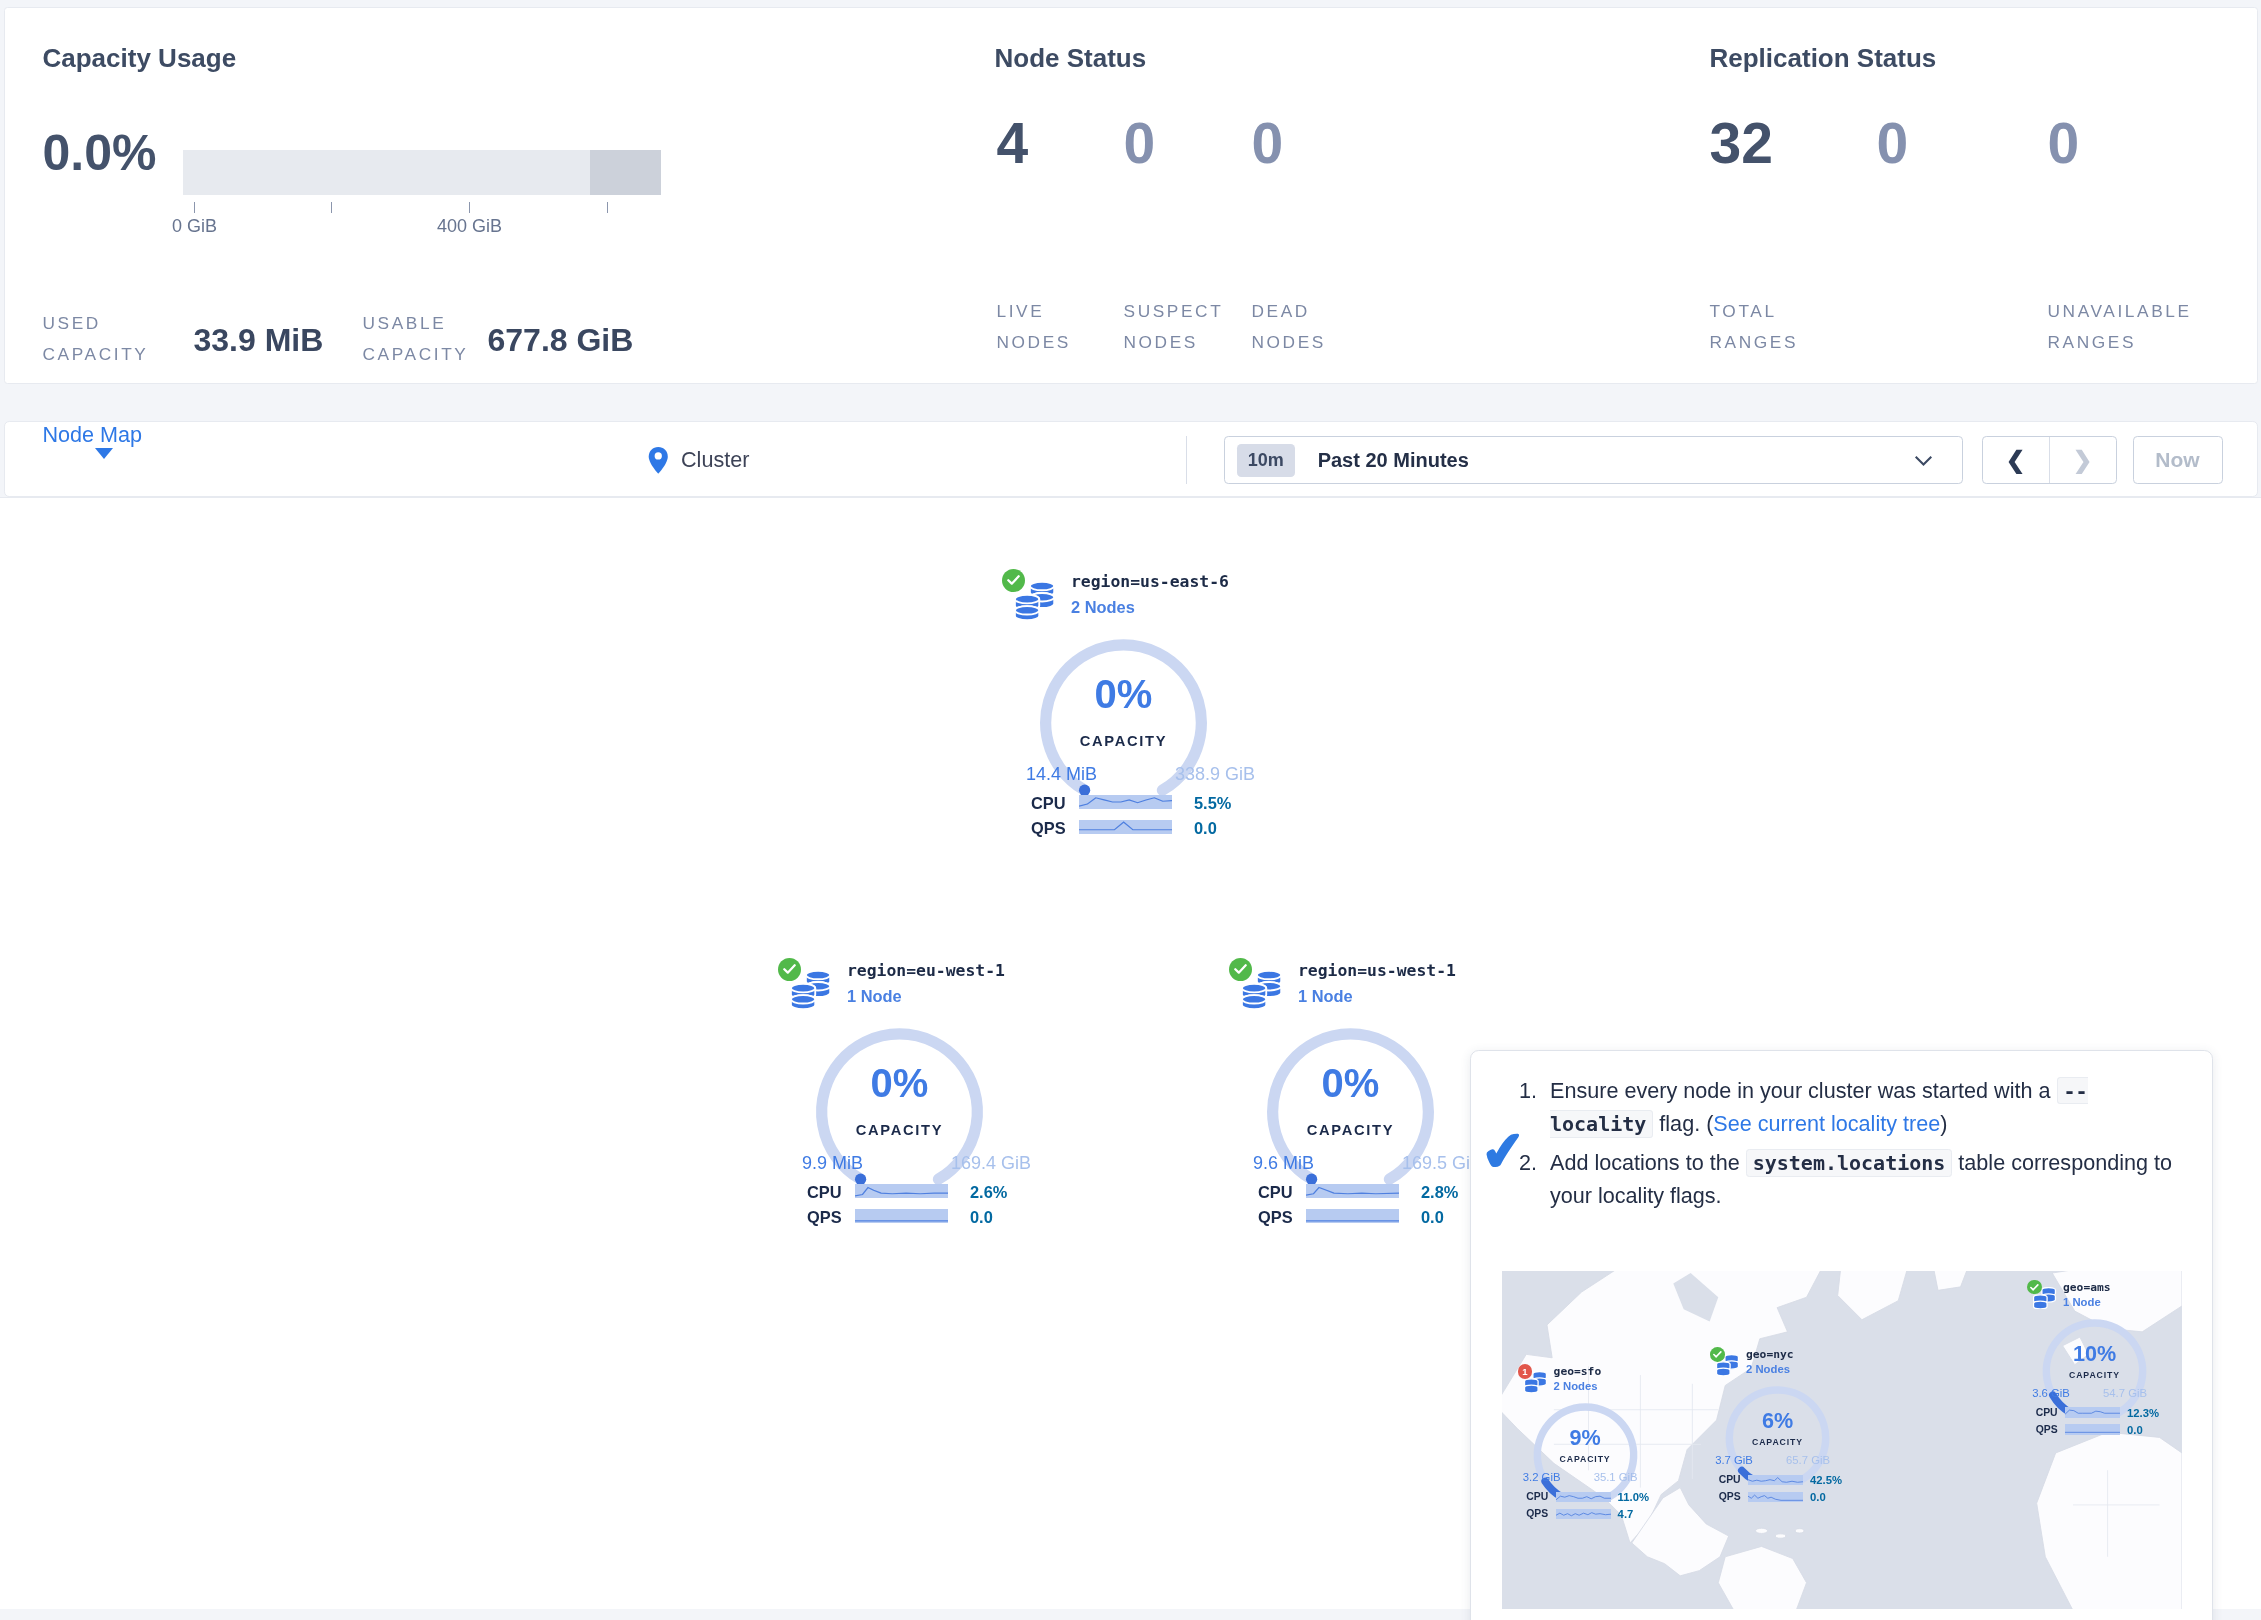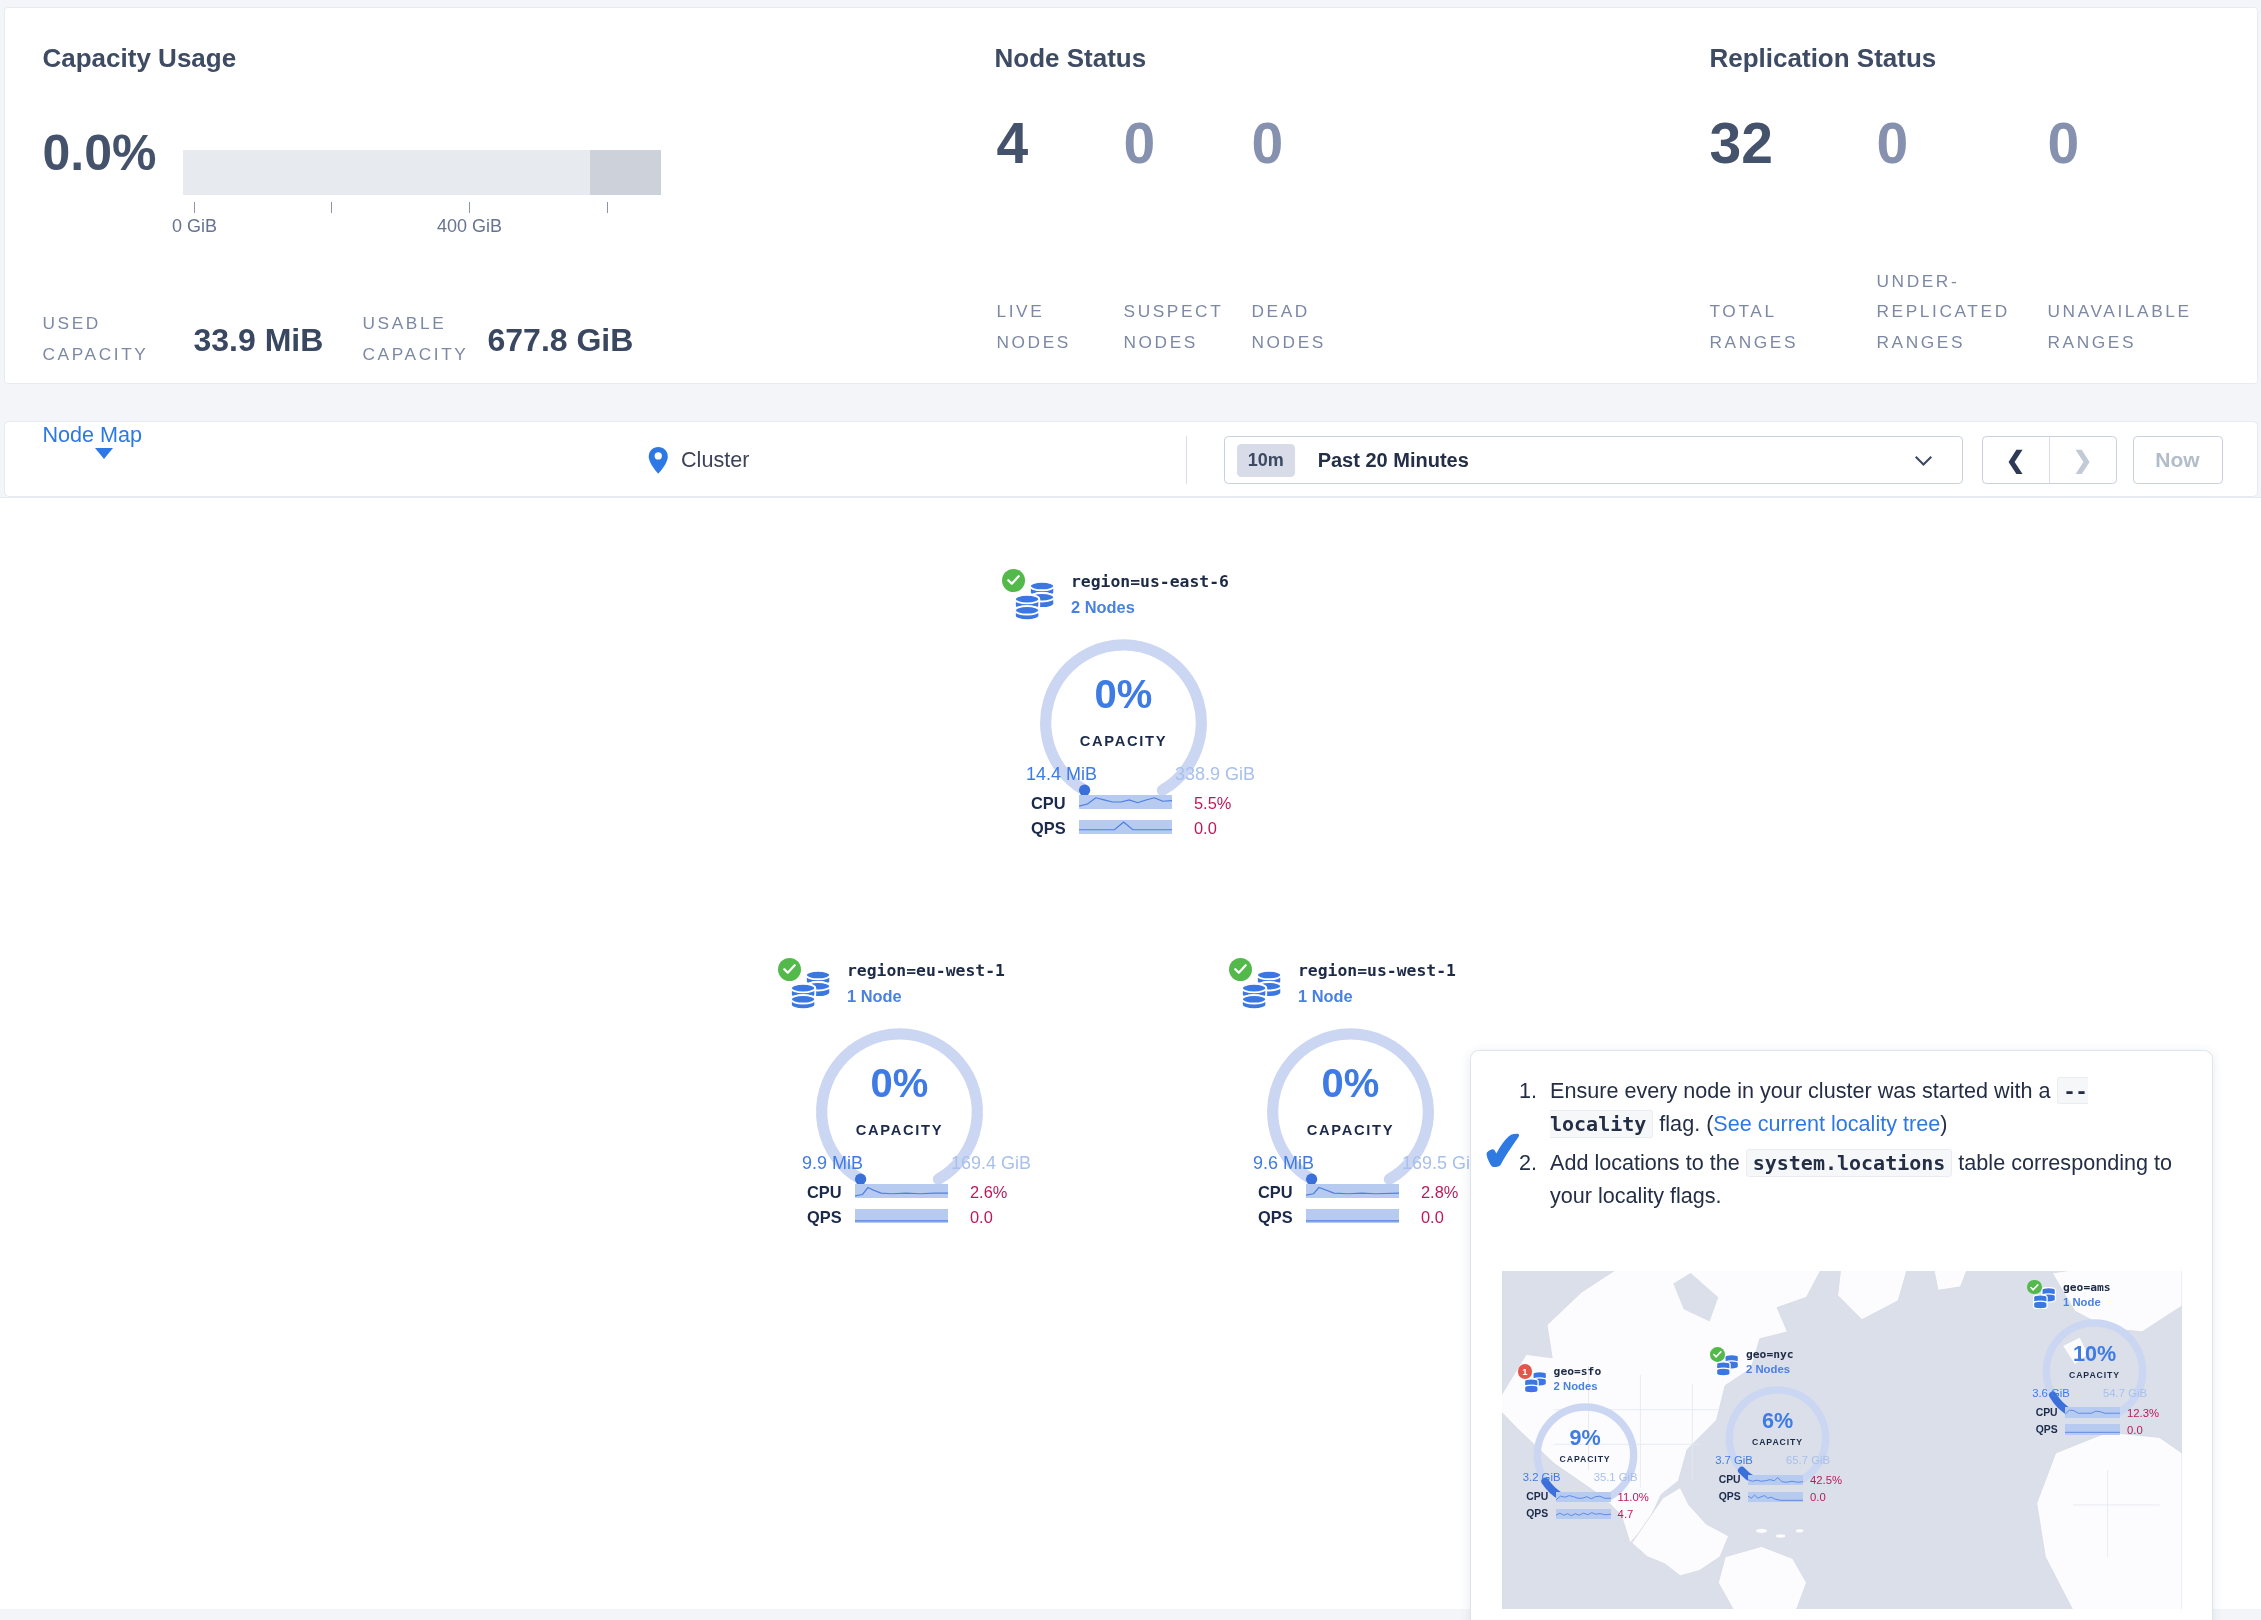--- a/index.html
+++ b/index.html
@@ -55,21 +55,21 @@
   .rcard .gauge{left:35px;top:67px;}
   .pct-wrap{position:absolute;left:35px;top:107px;width:173px;text-align:center;}
   .pct-big{font-size:40px;font-weight:700;color:#3f7be4;}
   .cap-word{position:absolute;left:35px;top:168px;width:173px;text-align:center;font-size:14.7px;font-weight:700;letter-spacing:1.7px;color:#1b2a4a;}
   .val-used{position:absolute;left:24px;top:199px;font-size:18px;color:#3f7be4;}
   .val-total{position:absolute;right:7px;top:199px;font-size:18px;color:#a7c0ec;}
   .metric{position:absolute;left:0;width:260px;height:21px;}
   .metric .mlabel{position:absolute;left:29px;top:1.7px;font-size:16.4px;font-weight:700;color:#1b2a4a;}
   .metric .spark{position:absolute;left:77px;top:2.6px;background:#b7cbf1;}
   .metric .spark polyline{fill:none;stroke:#4f80e0;stroke-width:1.6;}
-  .metric .mval{position:absolute;left:192px;top:1.7px;font-size:16.4px;font-weight:400;color:#be185d;}
+  .metric .mval{position:absolute;left:192px;top:1.7px;font-size:16.4px;font-weight:700;color:#0369a1;}
   .cpu-row{top:227px;} .qps-row{top:252px;}
   .rcard .spark{width:93px;height:14px;}
 
   
   #hint{left:1470px;top:552px;width:743px;height:585px;border-radius:8.7px;border:0.9px solid #dfe3ea;box-shadow:0 2.6px 10.4px rgba(40,55,90,.10);z-index:5;}
   .hint-head{position:relative;height:109px;border-bottom:0.9px solid #e7eaf0;display:flex;align-items:center;padding-left:31px;box-sizing:border-box;}
   .hint-title{font-size:21.6px;font-weight:700;color:#1c2b47;}
   .hint-link{font-size:21.6px;color:#2e78e6;margin-left:28px;cursor:pointer;}
   .hint-close{position:absolute;right:26px;top:38px;font-size:23.4px;color:#55607a;cursor:pointer;}
   .hint-steps{padding:22.5px 31px 0 48px;font-size:21.6px;color:#242e45;line-height:1.55;}
@@ -131,21 +131,20 @@
     <div class="big-num zero" style="left:1247px;top:102px;">0</div>
     <div class="stat-label" style="left:992px;bottom:26px;width:95px;">LIVE NODES</div>
     <div class="stat-label" style="left:1119px;bottom:26px;width:108px;">SUSPECT NODES</div>
     <div class="stat-label" style="left:1247px;bottom:26px;width:95px;">DEAD NODES</div>
 
     <div class="sec-title" style="left:1705px;top:35px;">Replication Status</div>
     <div class="big-num" style="left:1705px;top:102px;">32</div>
     <div class="big-num zero" style="left:1872px;top:102px;">0</div>
     <div class="big-num zero" style="left:2043px;top:102px;">0</div>
     <div class="stat-label" style="left:1705px;bottom:26px;width:113px;">TOTAL RANGES</div>
-    <div class="stat-label" style="left:1872px;bottom:26px;width:177px;">UNDER-REPLICATED RANGES</div>
     <div class="stat-label" style="left:2043px;bottom:26px;width:164px;">UNAVAILABLE RANGES</div>
   </div>
 
   <div id="toolbar" class="panel">
     <div class="nodemap">
       <span>Node Map</span>
       <span class="tri-down"></span>
     </div>
     <div class="crumb">
       <svg width="22.5" height="29" viewBox="0 0 24 32">

